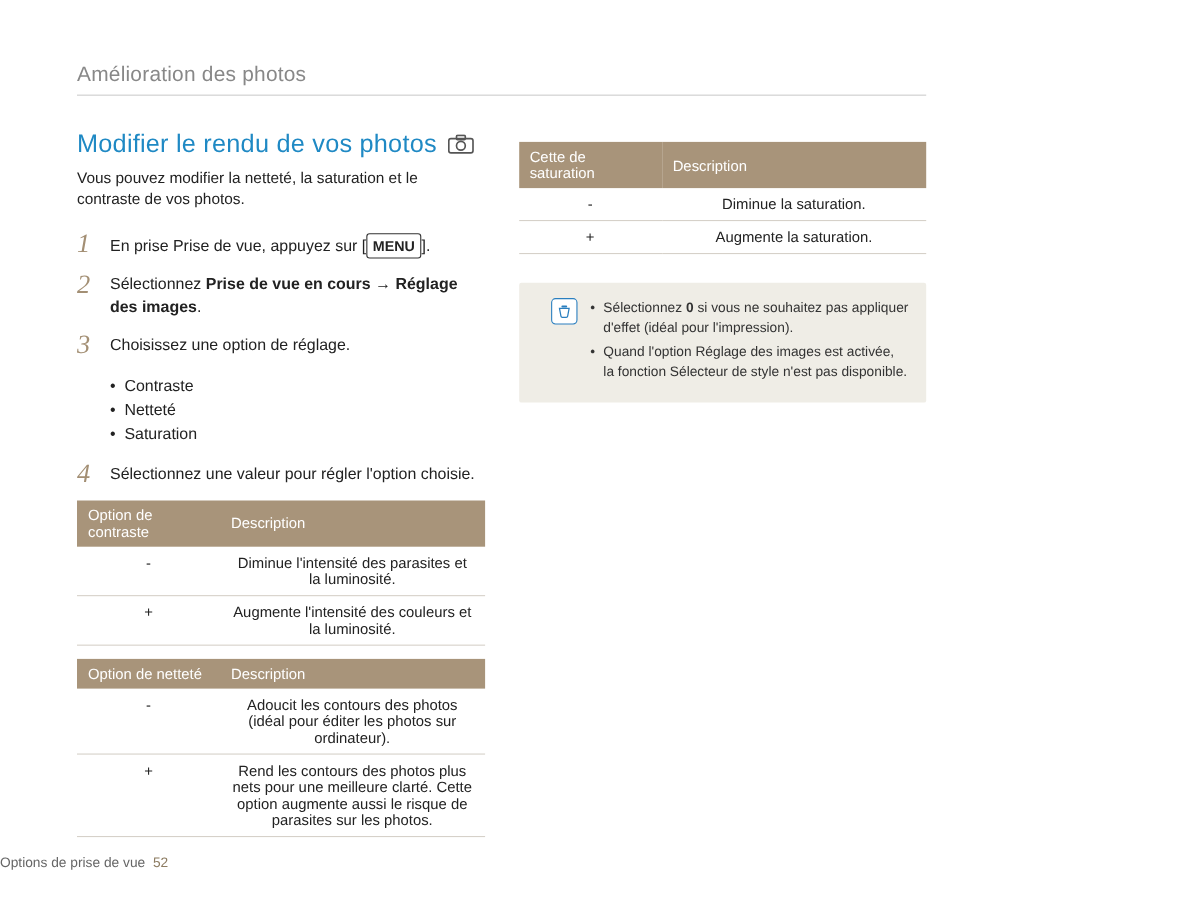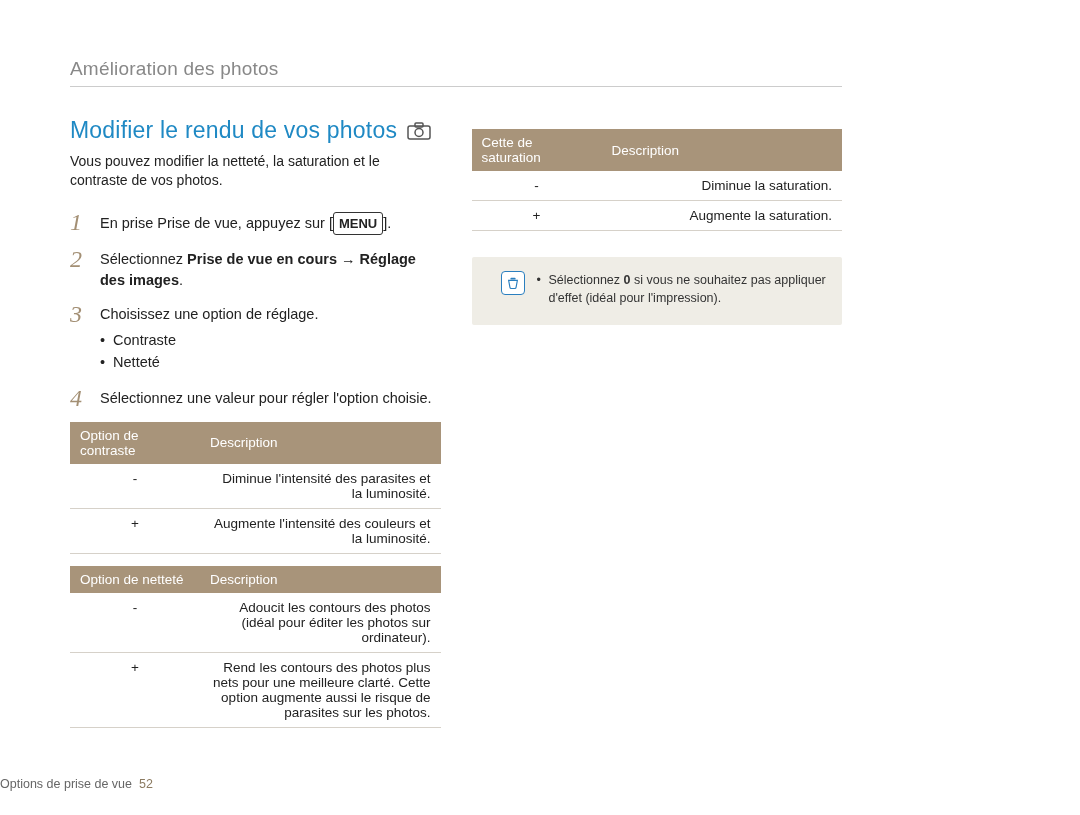--- a/index.html
+++ b/index.html
@@ -11,26 +11,26 @@
   .section-title { display: flex; align-items: center; gap: 10px; margin-bottom: 8px; }
   .section-title h2 { color: #1f89c4; font-size: 23px; font-weight: 400; letter-spacing: 0.2px; }
   .cam-icon { display: inline-flex; align-items: center; justify-content: center; width: 24px; height: 18px; }
   .intro-text { font-size: 14px; line-height: 1.35; color: #222; margin-bottom: 20px; }
   .steps { list-style: none; }
   .step { display: flex; gap: 12px; margin-bottom: 12px; font-size: 14.5px; }
   .step-num { color: #a38f74; font-size: 24px; font-style: italic; font-family: Georgia, 'Times New Roman', serif; line-height: 1; min-width: 18px; }
   .step-body { line-height: 1.4; padding-top: 2px; }
   .step-body .kbd { border: 1.5px solid #333; border-radius: 3px; padding: 3px 5px; font-weight: 700; font-size: 13px; display: inline-block; line-height: 1.2; }
   .step strong { font-weight: 700; }
-  .bullets { list-style: none; margin-top: 6px; }
+  .bullets { list-style: none; margin-top: 17px; }
   .bullets li::before { content: "•"; margin-right: 8px; }
   .bullets li { font-size: 14.5px; line-height: 1.5; color: #222; }
   table.opt { width: 100%; border-collapse: collapse; margin-top: 12px; font-size: 13.5px; }
   table.opt th { background: #a8947a; color: #fff; text-align: left; font-weight: 400; padding: 6px 10px; }
-  table.opt td { padding: 7px 10px; border-bottom: 1px solid #d6d1c9; vertical-align: top; text-align: right; }
+  table.opt td { padding: 7px 10px; border-bottom: 1px solid #d6d1c9; vertical-align: top; text-align: center; }
   table.opt td.sign { text-align: center; width: 130px; }
   .right-table { margin-top: 0; }
   .note-box { display: flex; gap: 12px; background: #efede6; border-radius: 2px; padding: 14px 16px 14px 29px; margin-top: 26px; }
   .note-icon { flex: none; width: 24px; height: 24px; border: 1.5px solid #2a7fbf; border-radius: 4px; color: #2a7fbf; display: flex; align-items: center; justify-content: center; font-weight: 700; background: #fff; }
   .note-list { list-style: none; font-size: 12.5px; line-height: 1.45; color: #333; }
   .note-list li { position: relative; padding-left: 12px; margin-bottom: 4px; }
   .note-list li::before { content: "•"; position: absolute; left: 0; top: 0; }
   .footer { position: absolute; bottom: 24px; left: 0; width: 100%; text-align: left; font-size: 12.5px; color: #666; }
   .footer .num { color: #8c7b61; }
 </style>
@@ -71,20 +71,21 @@
             <span>Sélectionnez </span><strong>Prise de vue en cours → Réglage des images</strong><span>.</span>
           </div>
         </li>
         <li class="step">
           <span class="step-num">3</span>
           <div class="step-body">
             <span>Choisissez une option de réglage.</span>
             <ul class="bullets">
               <li>Contraste</li>
               <li>Netteté</li>
+              <li>Saturation</li>
             </ul>
           </div>
         </li>
         <li class="step">
           <span class="step-num">4</span>
           <div class="step-body">
             <span>Sélectionnez une valeur pour régler l'option choisie.</span>
           </div>
         </li>
       </ol>
@@ -154,20 +155,21 @@
         <div class="note-icon">
           <svg viewBox="0 0 16 16" width="14" height="14">
               <rect x="5" y="2" width="6" height="2" rx="1" fill="#2a7fbf"></rect>
               <path d="M3 5 h10 l-1.5 8 a1.5 1.5 0 0 1 -1.5 1.3 h-4 a1.5 1.5 0 0 1 -1.5 -1.3 z" fill="none" stroke="#2a7fbf" stroke-width="1.3"></path>
             </svg>
         </div>
         <ul class="note-list">
           <li>
             <span>Sélectionnez </span><strong>0</strong><span> si vous ne souhaitez pas appliquer d'effet (idéal pour l'impression).</span>
           </li>
+          <li>Quand l'option Réglage des images est activée, la fonction Sélecteur de style n'est pas disponible.</li>
         </ul>
       </div>
 
     </div>
 
   </div>
 
   <div class="footer">
     <span>Options de prise de vue</span>&nbsp;&nbsp;<span class="num">52</span>
   </div>

